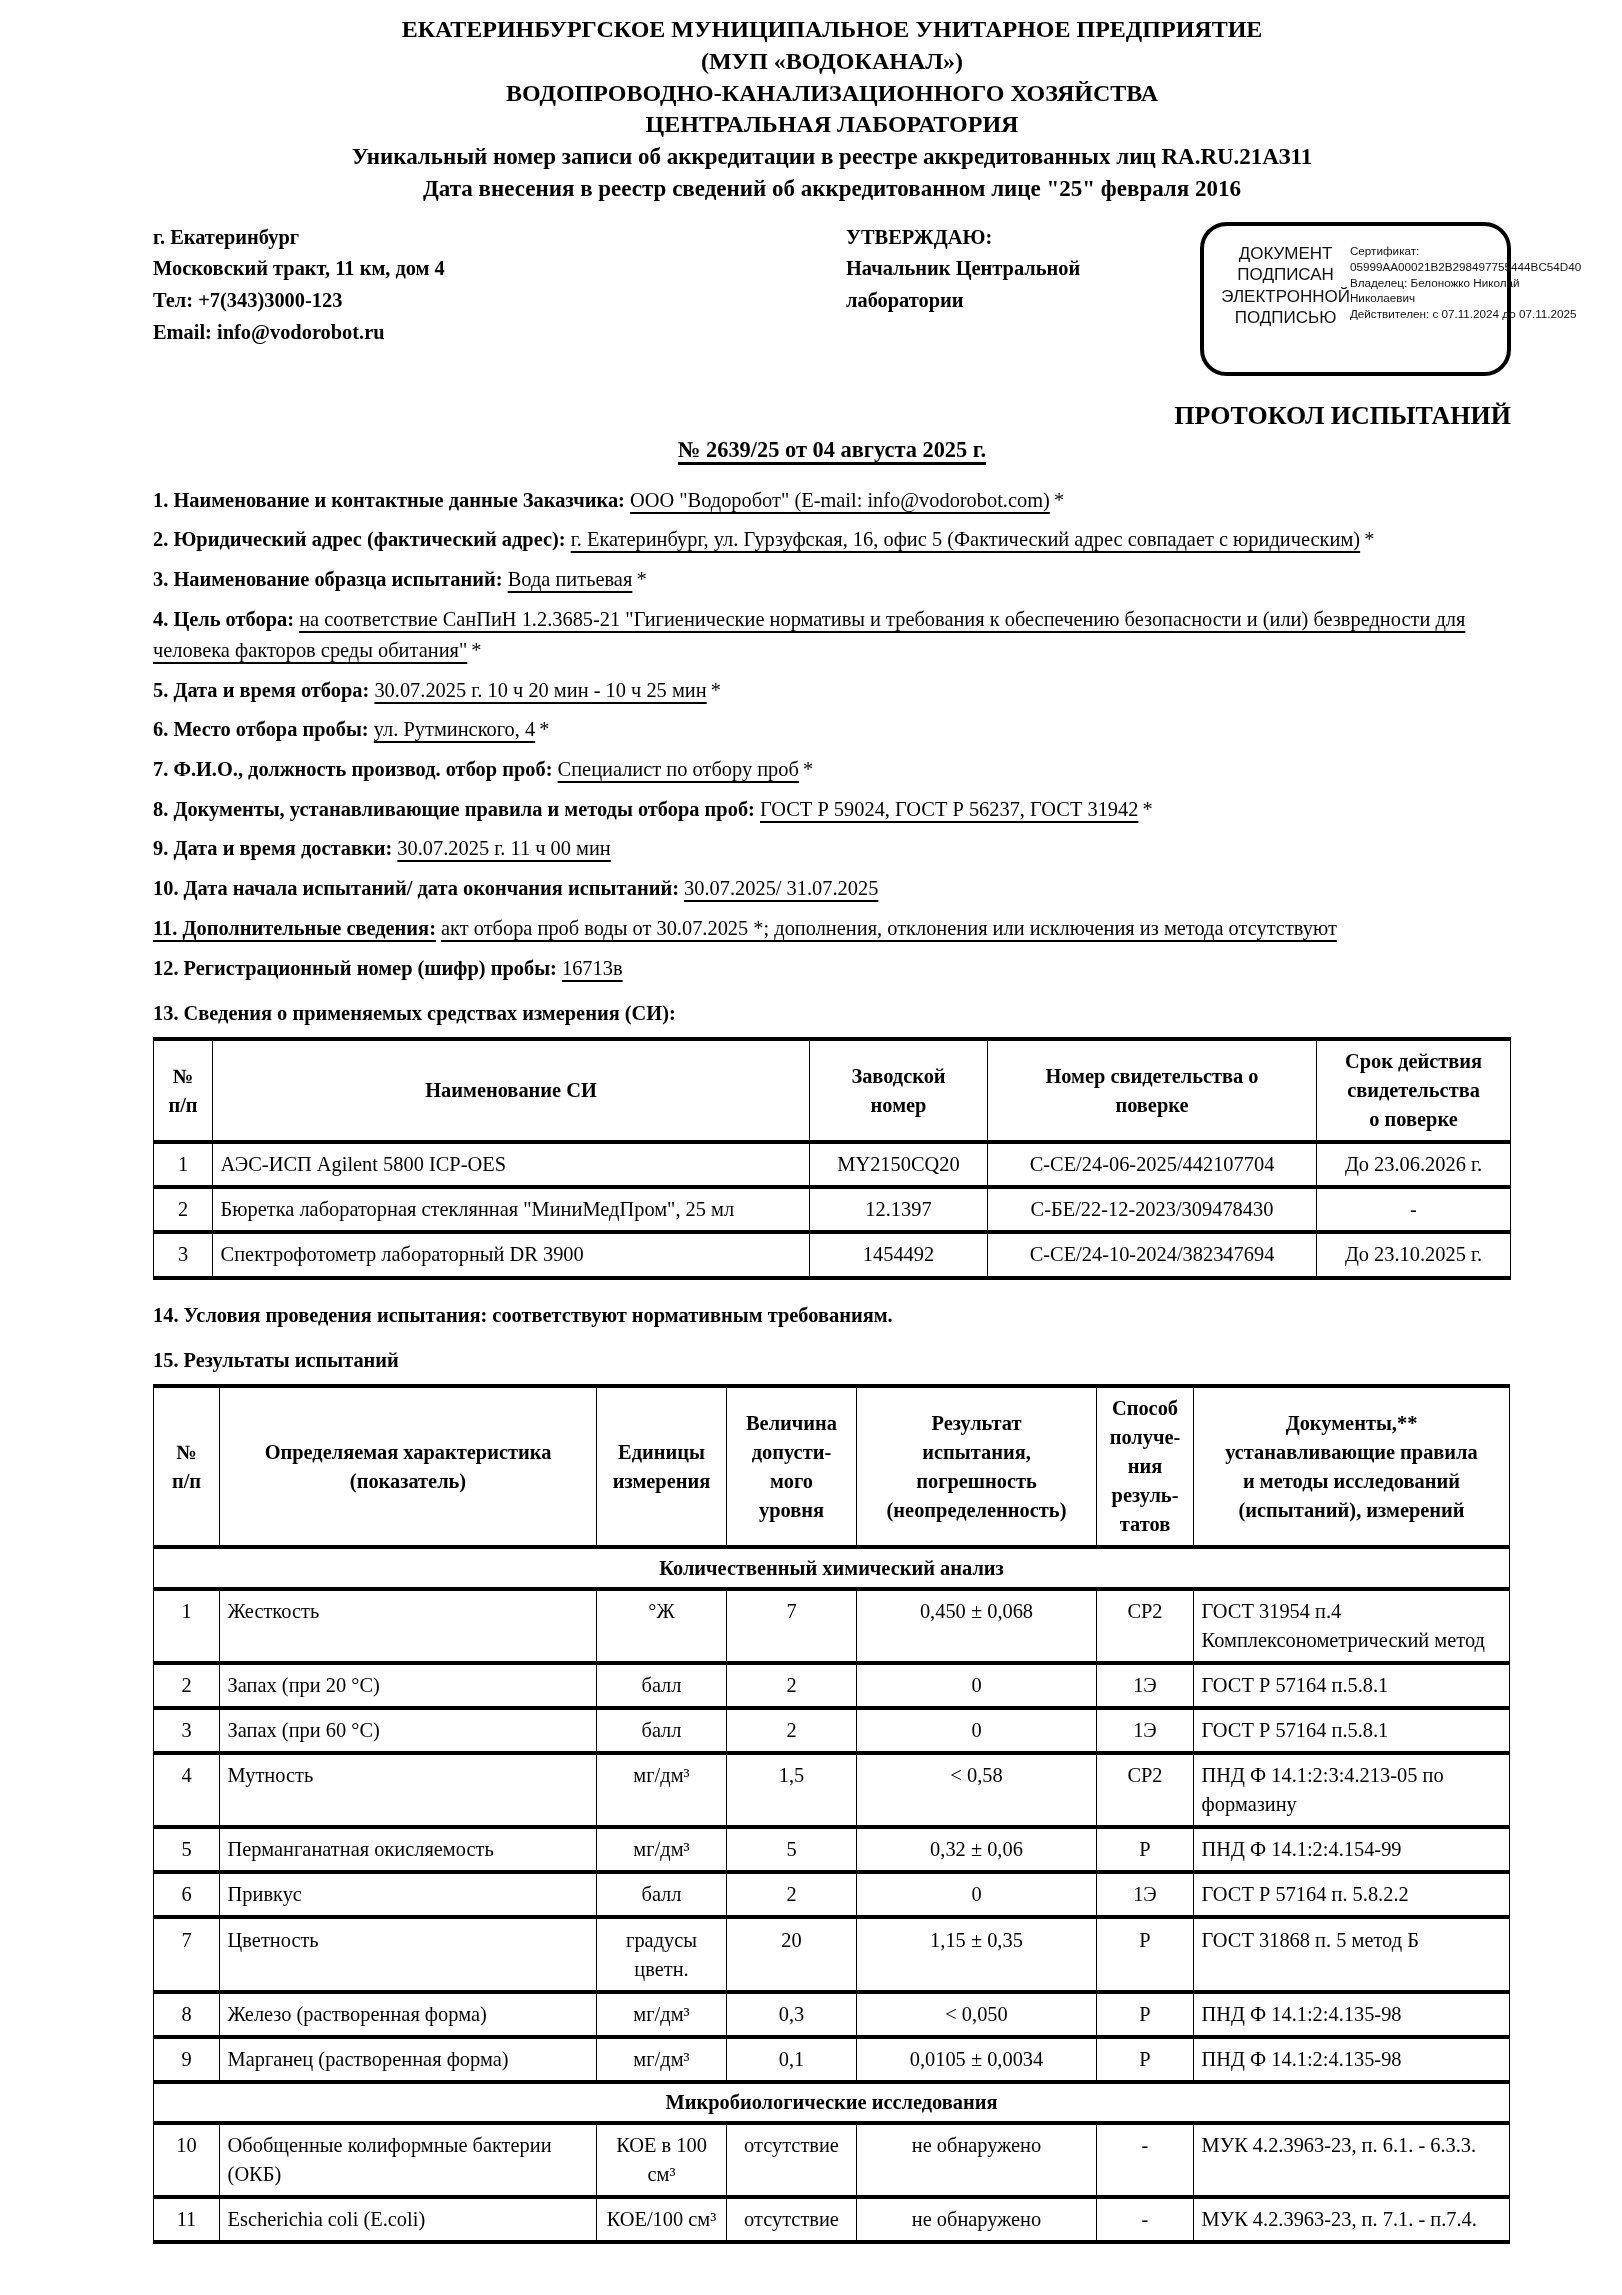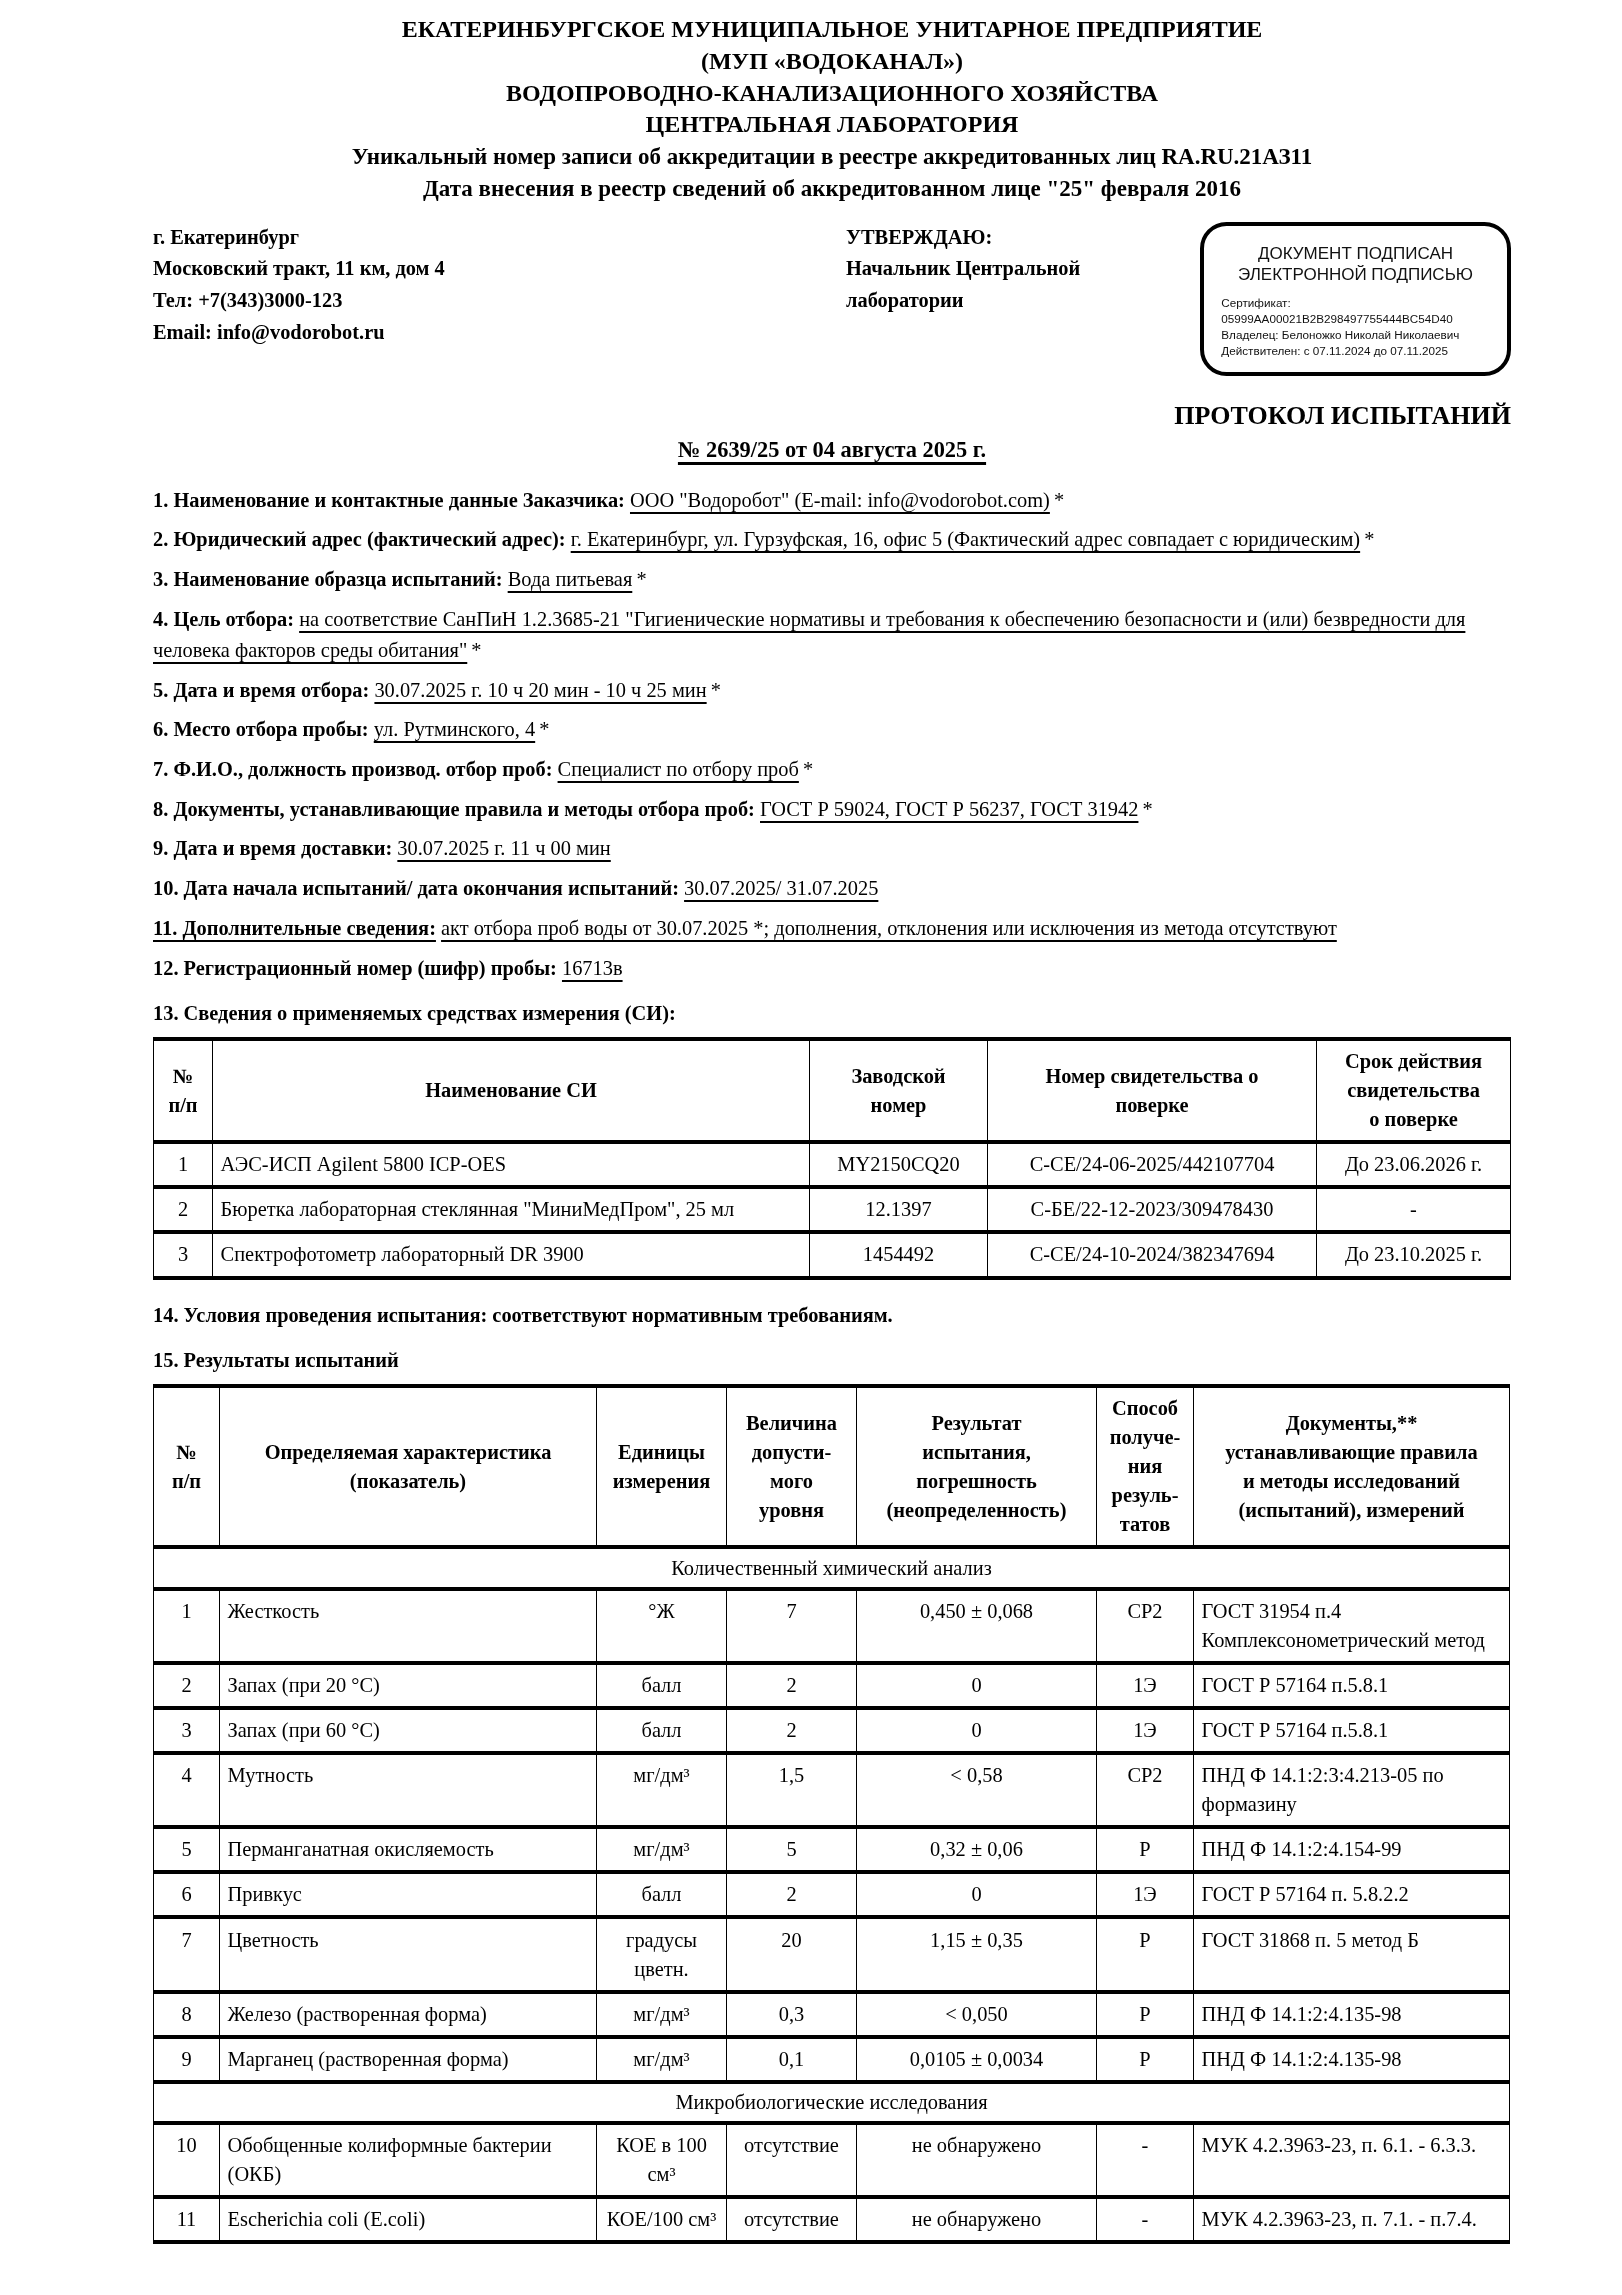--- a/index.html
+++ b/index.html
@@ -15,21 +15,21 @@
   .org-header .big { font-size:24px; line-height:1.32; }
   .org-header .mid { font-size:23px; line-height:1.38; }
   
   .info-row { display:flex; align-items:flex-start; margin-top:17.3px; gap:17px; }
   .contact-block { flex:1 1 auto; font-weight:bold; line-height:1.55; }
   .approve-block { width:337px; flex:0 0 auto; font-weight:bold; line-height:1.55; }
   .stamp {
     flex:0 0 auto; width:311px; height:154px;
     border:4.6px solid #000; border-radius:26.5px;
     font-family:"Liberation Sans", sans-serif;
-    display:flex; flex-direction:column; justify-content:space-between;
+    display:flex; flex-direction:row; justify-content:space-between;
     padding:17.3px 17.3px 13.3px 17.3px; background:#fff;
   }
   .stamp-title { text-align:center; font-size:17px; line-height:1.25; color:#111; }
   .stamp-cert  { font-size:11.7px; line-height:1.35; color:#111; }
   
   .protocol-title { text-align:center; font-weight:bold; margin-top:24.5px; }
   .protocol-title .t1 { font-size:26px; line-height:1.25;text-align:right; }
   .protocol-title .t2 {
     font-size:22.4px; text-decoration:underline;
     text-decoration-thickness:2.5px; text-underline-offset:5.1px; line-height:1.5;
@@ -47,21 +47,21 @@
   th, td {
     border-left:1.5px solid #000; border-right:1.5px solid #000;
     border-top:4.1px solid #000; border-bottom:4.1px solid #000;
     padding:6.1px 7.6px; vertical-align:top;
     white-space:pre-line; word-wrap:break-word;
   }
   thead th { font-weight:bold; text-align:center; vertical-align:middle; }
   td.c0 { text-align:center; }
   td.c2, td.c3, td.c4, td.c5 { text-align:center; }
   td.c1, td.c6 { text-align:left; }
-  td.section-cell { text-align:center; font-weight:normal; padding:4.1px 5.1px; }
+  td.section-cell { text-align:center; font-weight:bold; padding:4.1px 5.1px; }
   .si-table { margin-top:3.1px; }
   .results-table { margin-top:5.1px; }
   .spacer14 { margin-top:20.4px; }
 </style>
 </head>
 <body>
 
 <div class="page">
 
   <div class="org-header">

